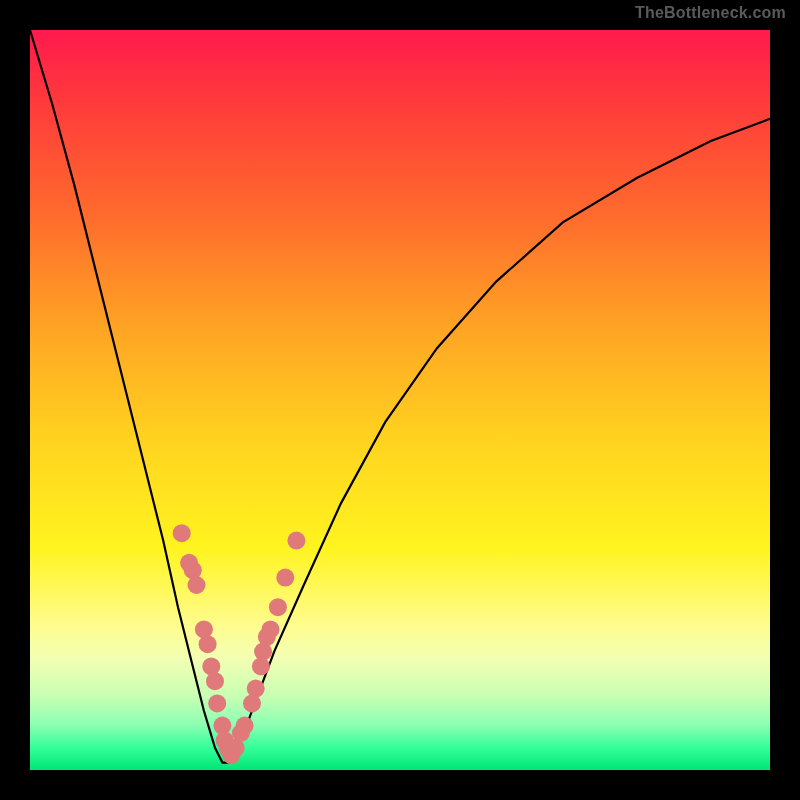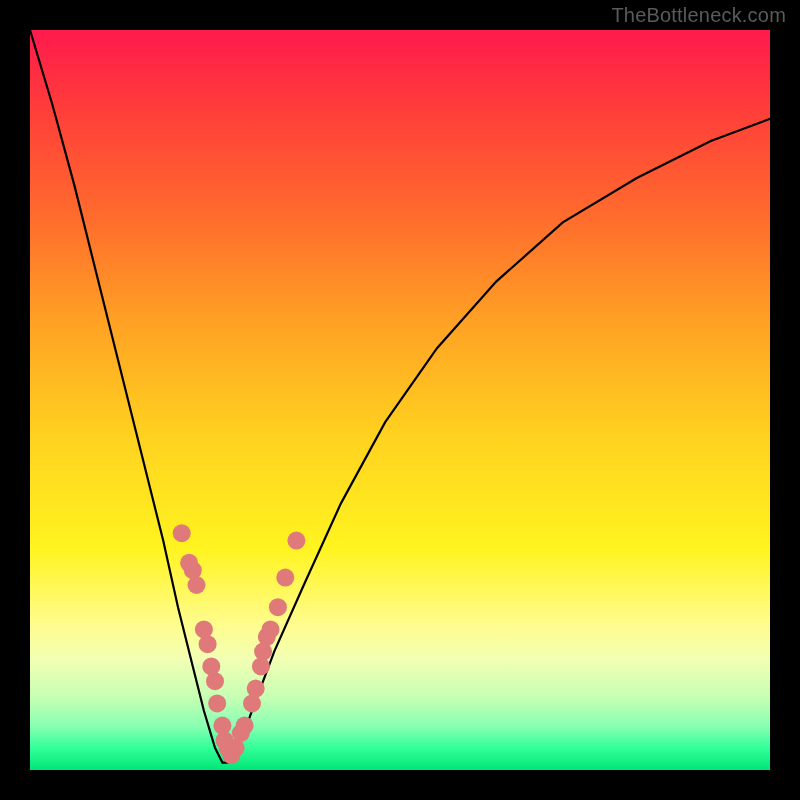--- a/index.html
+++ b/index.html
@@ -35,22 +35,22 @@
       #c8ffb3 90%,
       #8affb3 94%,
       #33ff99 97%,
       #00e676 100%
     );
   }
   .watermark {
     position: absolute;
     top: 4px;
     right: 14px;
-    font-size: 20px;
-    font-weight: 400;
+    font-size: 16px;
+    font-weight: 700;
     color: #5a5a5a;
     letter-spacing: 0.2px;
     user-select: none;
   }
   svg.curve {
     position: absolute;
     left: 30px;
     top: 30px;
     width: 740px;
     height: 740px;

